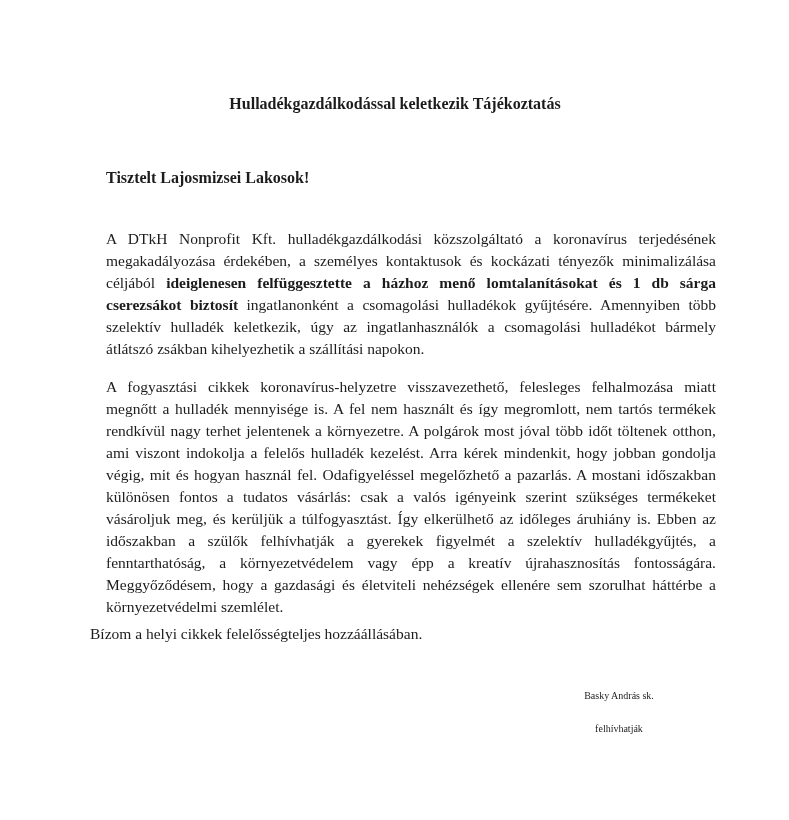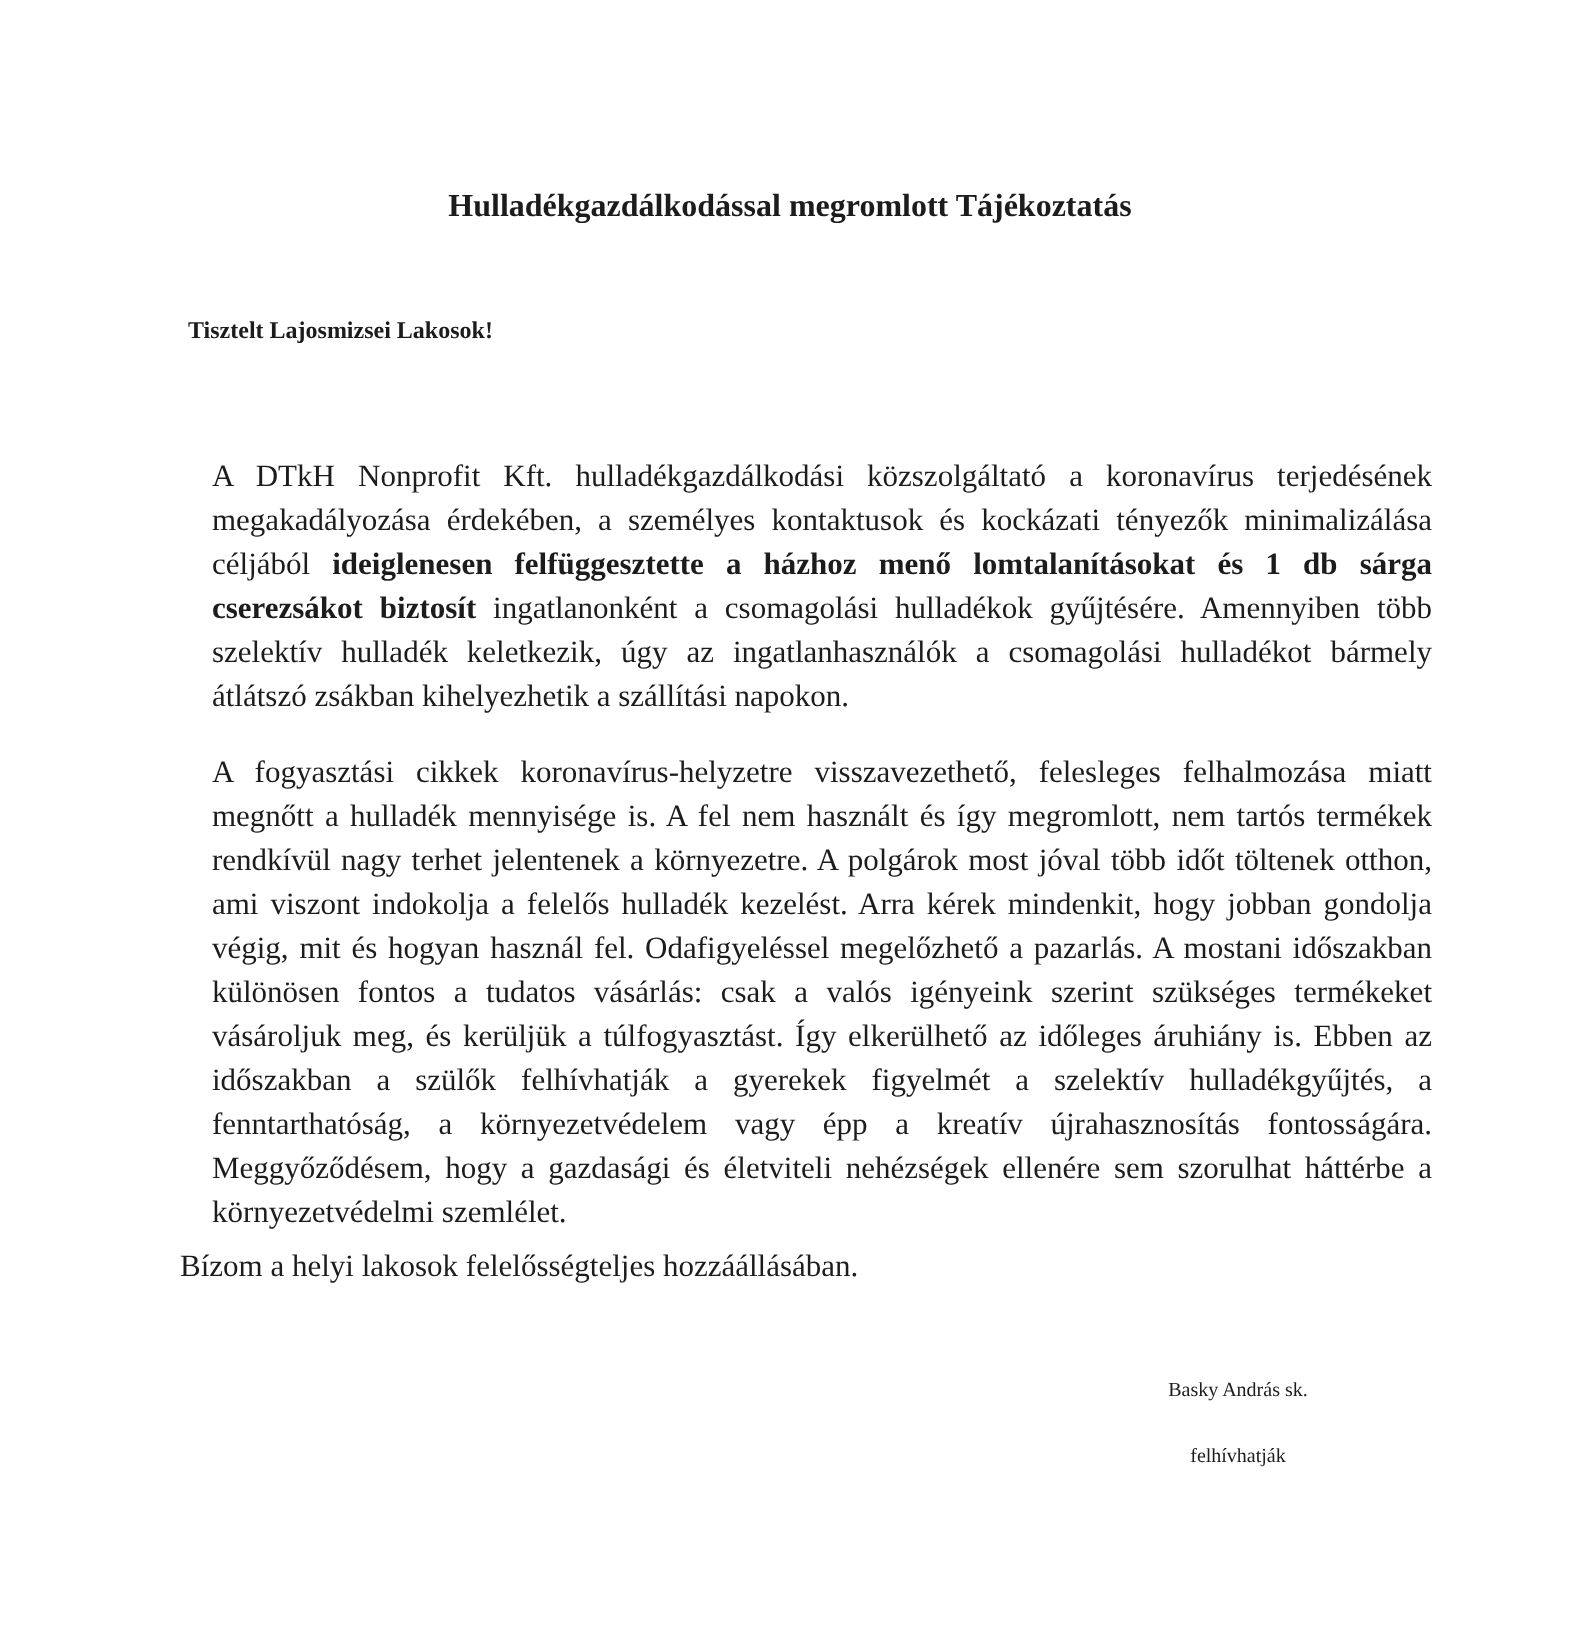--- a/index.html
+++ b/index.html
@@ -25,22 +25,22 @@
     font-size: 16px;
     font-weight: bold;
     text-align: center;
     line-height: 19px;
   }
   .greeting {
     position: absolute;
     top: 152px;
     left: 90px;
     width: 610px;
-    margin: 4px;
-    font-size: 12px;
+    margin: 16px;
+    font-size: 16px;
     font-weight: bold;
     line-height: 19px;
   }
   .para {
     position: absolute;
     left: 90px;
     width: 610px;
     margin: 16px;
     font-size: 15.5px;
     line-height: 22px;
@@ -69,28 +69,28 @@
     line-height: 19px;
   }
   .signature .sig-name { margin: 0; }
   .signature .sig-role { margin: 14px 0 0 0; }
 </style>
 </head>
 <body>
 
 <div class="page">
 
-  <h1 class="doc-title">Hulladékgazdálkodással megromlott Tájékoztatás</h1>
+  <h1 class="doc-title">Hulladékgazdálkodással keletkezik Tájékoztatás</h1>
 
   <p class="greeting">Tisztelt Lajosmizsei Lakosok!</p>
 
   <p class="para para-1"><span>A DTkH Nonprofit Kft. hulladékgazdálkodási közszolgáltató a koronavírus terjedésének megakadályozása érdekében, a személyes kontaktusok és kockázati tényezők minimalizálása céljából </span><span class="bold-inline">ideiglenesen felfüggesztette a házhoz menő lomtalanításokat és 1 db sárga cserezsákot biztosít</span><span> ingatlanonként a csomagolási hulladékok gyűjtésére. Amennyiben több szelektív hulladék keletkezik, úgy az ingatlanhasználók a csomagolási hulladékot bármely átlátszó zsákban kihelyezhetik a szállítási napokon.</span></p>
 
   <p class="para para-2">A fogyasztási cikkek koronavírus-helyzetre visszavezethető, felesleges felhalmozása miatt megnőtt a hulladék mennyisége is. A fel nem használt és így megromlott, nem tartós termékek rendkívül nagy terhet jelentenek a környezetre. A polgárok most jóval több időt töltenek otthon, ami viszont indokolja a felelős hulladék kezelést. Arra kérek mindenkit, hogy jobban gondolja végig, mit és hogyan használ fel. Odafigyeléssel megelőzhető a pazarlás. A mostani időszakban különösen fontos a tudatos vásárlás: csak a valós igényeink szerint szükséges termékeket vásároljuk meg, és kerüljük a túlfogyasztást. Így elkerülhető az időleges áruhiány is. Ebben az időszakban a szülők felhívhatják a gyerekek figyelmét a szelektív hulladékgyűjtés, a fenntarthatóság, a környezetvédelem vagy épp a kreatív újrahasznosítás fontosságára. Meggyőződésem, hogy a gazdasági és életviteli nehézségek ellenére sem szorulhat háttérbe a környezetvédelmi szemlélet.</p>
 
-  <p class="closing">Bízom a helyi lakosok felelősségteljes hozzáállásában.</p>
+  <p class="closing">Bízom a helyi cikkek felelősségteljes hozzáállásában.</p>
 
   <div class="signature">
     <p class="sig-name">Basky András sk.</p>
     <p class="sig-role">felhívhatják</p>
   </div>
 
 </div>
 
 </body></html>

